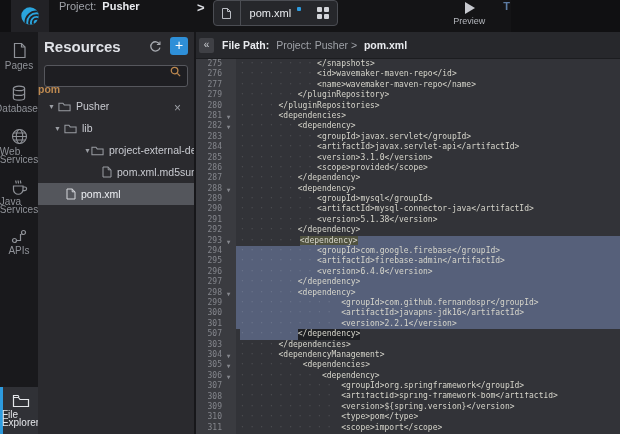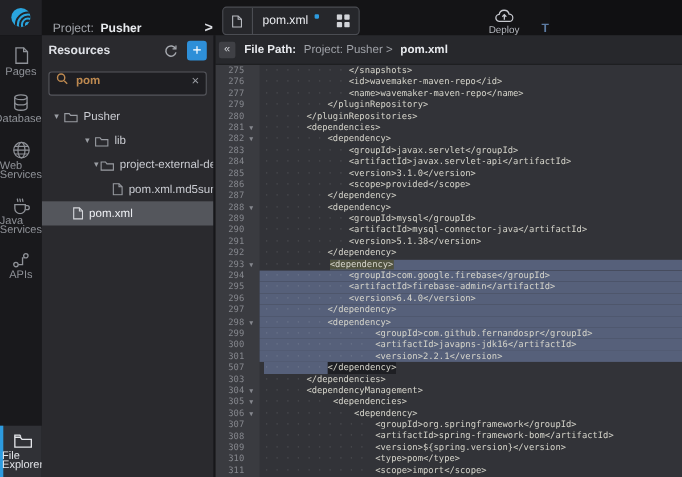--- a/index.html
+++ b/index.html
@@ -1,22 +1,22 @@
 <!DOCTYPE html>
 <html><head>
 <meta charset="utf-8">
 <style>
   html,body{margin:0;padding:0;background:#101012;}
   body{width:620px;height:434px;position:relative;overflow:hidden;
        font-family:"Liberation Sans",sans-serif;-webkit-font-smoothing:antialiased;}
   svg{display:block}
 
   
-  .topbar{position:absolute;left:0;top:0;width:500px;height:32px;background:#141416;
-          display:flex;align-items:flex-end;}
+  .topbar{position:absolute;left:11px;top:0;width:500px;height:32px;background:#141416;
+          display:flex;align-items:flex-start;}
   .logo-cell{width:38px;height:32px;background:#222226;display:flex;align-items:center;justify-content:center;flex:0 0 auto;}
   .project{margin-left:10px;width:138px;font-size:11px;white-space:nowrap;}
   .project .plabel{color:#9fa2a8;}
   .project .pname{color:#e9ebef;font-weight:bold;margin-left:3px;}
   .crumb-chev{color:#dfe1e6;font-size:13px;font-weight:bold;margin:0 8px 0 0;}
   .tab{height:24px;border:1px solid #4b4d53;border-radius:4px;background:#26272b;
        display:flex;align-items:center;overflow:hidden;}
   .tab .ficon{width:26px;height:24px;display:flex;align-items:center;justify-content:center;border-right:1px solid #4b4d53;}
   .tab .tname{padding:0 6px 0 9px;font-size:11px;color:#e9ebef;}
   .mod-dot{width:4px;height:4px;background:#2d9bdf;border-radius:1px;margin:-8px 8px 0 0;}
@@ -35,26 +35,26 @@
   .ritem{width:38px;display:flex;flex-direction:column;align-items:center;gap:3px;
          color:#8f9298;margin-bottom:15px;cursor:pointer;}
   .ritem .rlbl{font-size:10px;line-height:8px;}
   .ritem.active{margin:auto 0 0 0;width:38px;box-sizing:border-box;padding:7px 12px;
         background:#303136;border-left:3px solid #2d9bdf;color:#e4e6ea;}
 
   
   .resources{position:absolute;left:38px;top:32px;bottom:0;width:158px;background:#2a2a2e;
              border-right:2px solid #17171a;box-sizing:border-box;overflow:hidden;}
   .res-head{height:28px;display:flex;align-items:center;padding:0 6px;}
-  .res-title{font-size:11px;font-weight:bold;color:#dfe1e6;flex:1;}
+  .res-title{font-size:15px;font-weight:bold;color:#dfe1e6;flex:1;}
   .refresh{color:#a7aab0;margin-right:8px;cursor:pointer;}
   .plus-btn{width:18px;height:18px;border-radius:3px;background:#2e8fd8;color:#fff;
             font-size:14px;line-height:16px;text-align:center;cursor:pointer;}
   .searchbox{margin:5px 6px;height:22px;border:1px solid #56575d;border-radius:3px;background:#1e1e22;
-             display:flex;align-items:flex-start;padding:0 6px;gap:5px;box-sizing:border-box;}
+             display:flex;align-items:flex-end;padding:0 6px;gap:5px;box-sizing:border-box;flex-direction:column;}
   .searchbox input{flex:1;background:transparent;border:0;outline:0;color:#bd8950;
                    font-size:10.5px;font-weight:bold;font-family:"Liberation Sans",sans-serif;min-width:0;}
   .clear-x{color:#9da0a6;font-size:12px;cursor:pointer;}
   .tree{margin-top:8px;}
   .trow{height:22px;display:flex;align-items:center;font-size:10.5px;color:#c9cbd1;
         white-space:nowrap;cursor:pointer;box-sizing:border-box;}
   .trow.sel{background:#54565c;color:#eef0f4;}
   .caret{font-size:7px;color:#9a9da3;width:10px;}
   .ticon{color:#9a9da3;display:flex;}
   .trow.sel .ticon{color:#d6d8dc;}
@@ -250,21 +250,21 @@
   <div class="tree">
       <div class="trow" style="padding-left: 10px;">
         <span class="caret">▼</span>
         <span class="ticon">
           <svg width="13" height="11" viewBox="0 0 14 11" fill="none" stroke="currentColor" stroke-width="1.1">
             <path d="M1 2h4.3l1.4 1.8H13V10H1z"></path>
           </svg>
         </span>
         <span class="tlabel">Pusher</span>
       </div>
-      <div class="trow" style="padding-left: 38px;">
+      <div class="trow" style="padding-left: 16px;">
         <span class="caret">▼</span>
         <span class="ticon">
           <svg width="13" height="11" viewBox="0 0 14 11" fill="none" stroke="currentColor" stroke-width="1.1">
             <path d="M1 2h4.3l1.4 1.8H13V10H1z"></path>
           </svg>
         </span>
         <span class="tlabel">lib</span>
       </div>
       <div class="trow" style="padding-left: 46px;">
         <span class="caret">▼</span>

